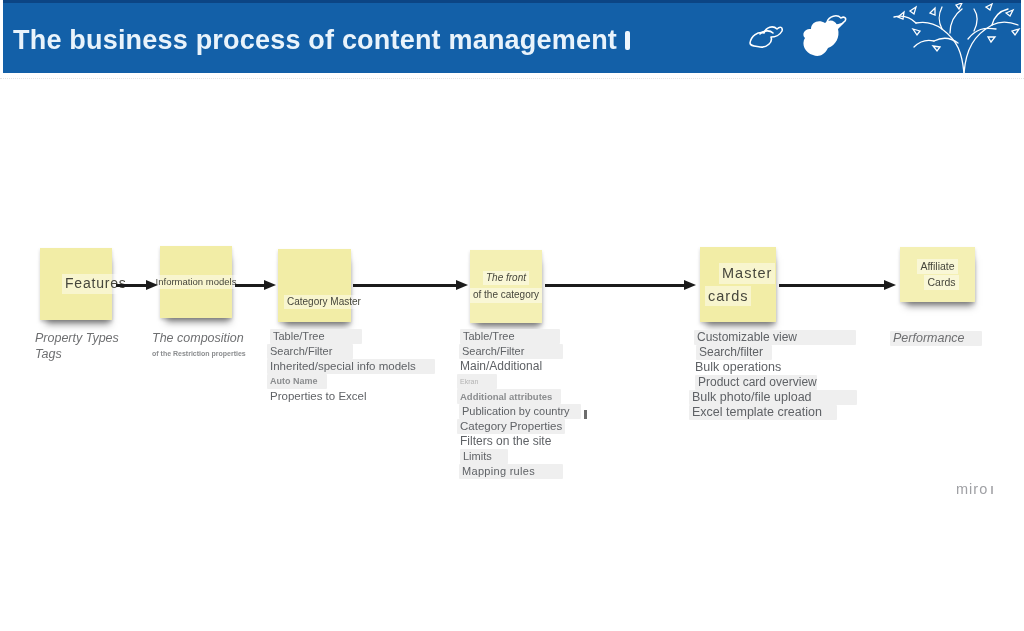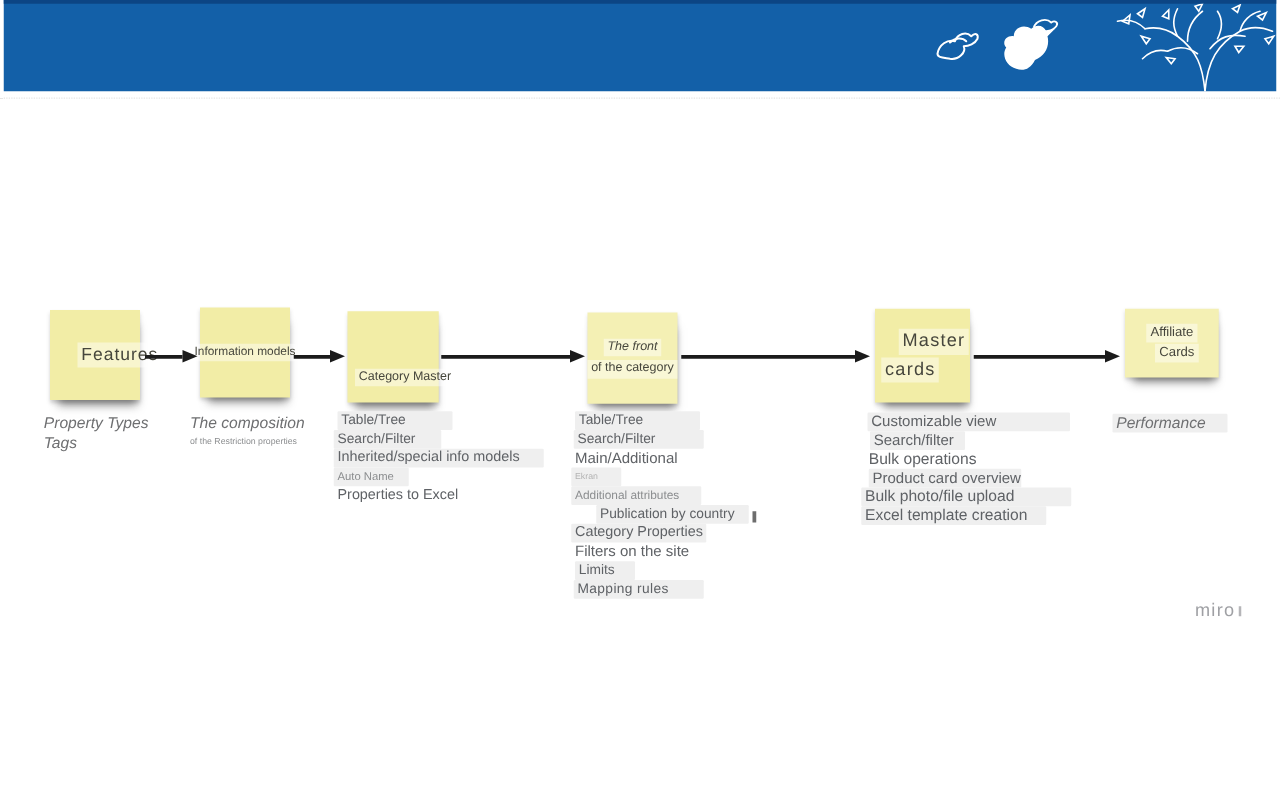--- a/index.html
+++ b/index.html
@@ -51,36 +51,39 @@
   .row{height:15px;white-space:nowrap;}
   .it{
     position:relative;display:inline-block;color:#5f6266;z-index:1;
     line-height:13px;vertical-align:top;
   }
   .it.hl::before{
     content:"";position:absolute;left:-3px;top:-1px;bottom:-1px;
     width:var(--w);background:#efefef;z-index:-1;border-radius:1px;
   }
   .it.head{color:#6e6f71;font-style:italic;}
-  .it.muted{color:#8b8d8f;}
+  .it.muted{color:#8b8d8f;font-weight:bold;}
   .it.faint{color:#b3b3b3;}
   .tick{display:inline-block;width:3px;height:9px;background:#6d6d6d;vertical-align:baseline;}
   .tick.small{width:2px;height:7px;background:#9a9a9a;}
 
   
   .watermark{
     position:absolute;left:956px;top:481px;font-size:14.5px;color:#9fa0a4;
     letter-spacing:1px;
   }
   .wm-tick{display:inline-block;width:2px;height:8px;background:#b5b5b8;margin-left:3px;}
 </style>
 </head>
 <body>
 
 <div class="banner">
+  <div class="banner-title">
+    <span>The business process of content management</span><span class="title-cursor"></span>
+  </div>
 
   <svg style="left:743px;top:19px" width="40" height="32" viewBox="0 0 40 32">
     <g stroke="#ffffff" stroke-width="1.6" fill="none" stroke-linejoin="round" stroke-linecap="round">
       <path d="M4 21 C5 14 12 9 18 11 C20 5 27 3 31 7 C34 4 37 5 36 9 C34 13 29 15 25 15 C27 20 21 26 14 25 C8 24 4 24 4 21 Z"></path>
       <path d="M14 12 C18 8 24 8 27 11"></path>
     </g>
   </svg>
 
   <svg style="left:795px;top:10px" width="50" height="48" viewBox="0 0 50 48">
     <path d="M29 9 C31 3 39 1 43 5 C46 3 49 5 47 8 C44 12 37 13 33 11" fill="none" stroke="#ffffff" stroke-width="1.5"></path>
@@ -164,21 +167,21 @@
   <div class="row"><span class="it muted hl" style="font-size:9px;--w:60px">Auto Name</span></div>
   <div class="row"><span class="it" style="font-size:11.5px">Properties to Excel</span></div>
 </div>
 
 <div class="list" style="left:460px;top:330px">
   <div class="row"><span class="it hl" style="font-size:11px;margin-left:3px;--w:100px">Table/Tree</span></div>
   <div class="row"><span class="it hl" style="font-size:11px;margin-left:2px;--w:104px">Search/Filter</span></div>
   <div class="row"><span class="it" style="font-size:12px">Main/Additional</span></div>
   <div class="row"><span class="it faint hl" style="font-size:7px;--w:40px">Ekran</span><span class="tick small" style="margin-left:4px"></span></div>
   <div class="row"><span class="it muted hl" style="font-size:9.5px;--w:104px">Additional attributes</span></div>
-  <div class="row"><span class="it hl" style="font-size:11px;margin-left:20px;--w:122px">Publication by country</span><span class="tick" style="margin-left:14px"></span></div>
+  <div class="row"><span class="it hl" style="font-size:11px;margin-left:2px;--w:122px">Publication by country</span><span class="tick" style="margin-left:14px"></span></div>
   <div class="row"><span class="it hl" style="font-size:11.5px;--w:108px">Category Properties</span></div>
   <div class="row"><span class="it" style="font-size:12px">Filters on the site</span></div>
   <div class="row"><span class="it hl" style="font-size:11px;margin-left:3px;--w:48px">Limits</span><span class="tick small" style="margin-left:12px;background:#6d6d6d"></span></div>
   <div class="row"><span class="it hl" style="font-size:11px;margin-left:2px;letter-spacing:.3px;--w:104px">Mapping rules</span></div>
 </div>
 
 <div class="list" style="left:692px;top:331px">
   <div class="row"><span class="it hl" style="font-size:12px;margin-left:5px;--w:162px">Customizable view</span></div>
   <div class="row"><span class="it hl" style="font-size:12px;margin-left:7px;--w:76px">Search/filter</span></div>
   <div class="row"><span class="it" style="font-size:12.5px;margin-left:3px">Bulk operations</span></div>

